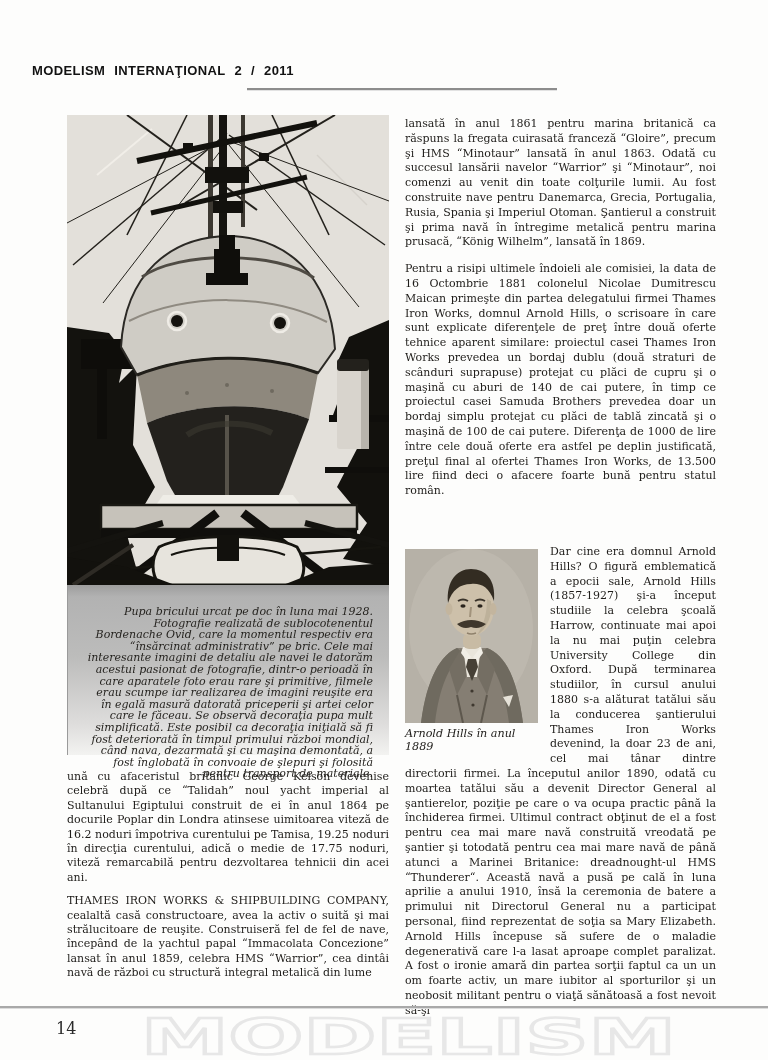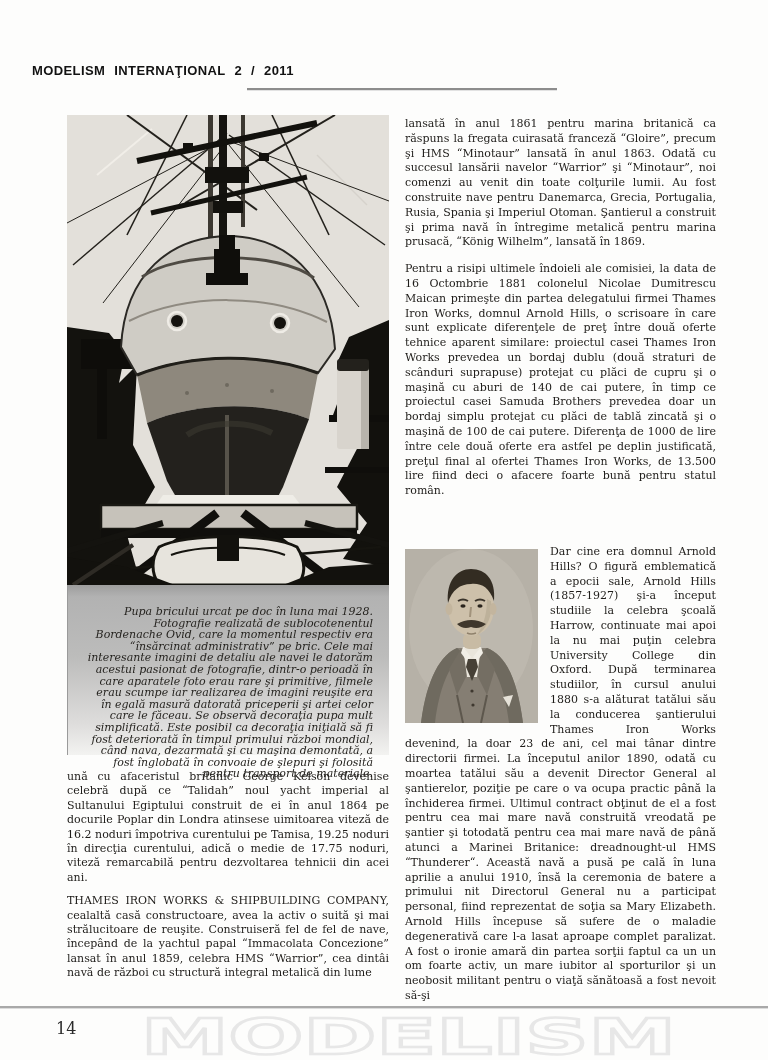--- a/index.html
+++ b/index.html
@@ -192,20 +192,21 @@
           <path d="M43,54 C41,32 52,20 66,20 C81,20 91,31 89,52 C84,38 76,34 66,35 C55,35 47,41 43,54 Z" fill="#332c22"></path>
           <path d="M53,52 Q58,49 63,52" stroke="#3a332a" stroke-width="2" fill="none"></path>
           <path d="M70,52 Q75,49 80,52" stroke="#3a332a" stroke-width="2" fill="none"></path>
           <ellipse cx="58" cy="57" rx="2.6" ry="1.8" fill="#2a241d"></ellipse>
           <ellipse cx="75" cy="57" rx="2.6" ry="1.8" fill="#2a241d"></ellipse>
           <path d="M66,58 L65,68" stroke="#a2937c" stroke-width="2" fill="none"></path>
           <path d="M52,75 Q66,67 81,75 Q74,81 66,78 Q58,81 52,75 Z" fill="#3f372c"></path>
           <path d="M62,84 Q66,86 71,84" stroke="#8f816c" stroke-width="1.5" fill="none"></path>
         </g>
       </svg>
+      <figcaption class="portrait-caption">Arnold Hills în anul 1889</figcaption>
     </figure>
     <p class="body-text">Dar cine era domnul Arnold Hills? O figură emblematică a epocii sale, Arnold Hills (1857-1927) şi-a început studiile la celebra şcoală Harrow, continuate mai apoi la nu mai puţin celebra University College din Oxford. După terminarea studiilor, în cursul anului 1880 s-a alăturat tatălui său la conducerea şantierului Thames Iron Works devenind, la doar 23 de ani, cel mai tânar dintre directorii firmei. La începutul anilor 1890, odată cu moartea tatălui său a devenit Director General al şantierelor, poziţie pe care o va ocupa practic până la închiderea firmei. Ultimul contract obţinut de el a fost pentru cea mai mare navă construită vreodată pe şantier şi totodată pentru cea mai mare navă de până atunci a Marinei Britanice: dreadnought-ul HMS “Thunderer“. Această navă a pusă pe cală în luna aprilie a anului 1910, însă la ceremonia de batere a primului nit Directorul General nu a participat personal, fiind reprezentat de soţia sa Mary Elizabeth. Arnold Hills începuse să sufere de o maladie degenerativă care l-a lasat aproape complet paralizat. A fost o ironie amară din partea sorţii faptul ca un un om foarte activ, un mare iubitor al sporturilor şi un neobosit militant pentru o viaţă sănătoasă a fost nevoit să-şi</p>
   </div>
 
   <div class="footer-rule"></div>
   <div class="page-number">14</div>
   <div class="watermark">
     <svg width="545" height="55" viewBox="0 0 545 55">
       <text x="3" y="44" textLength="535" lengthAdjust="spacingAndGlyphs" font-family="DejaVu Sans, sans-serif" font-weight="bold" font-size="50" fill="#fdfdfc" stroke="#e7e7e7" stroke-width="2.5">MODELISM</text>
     </svg>

